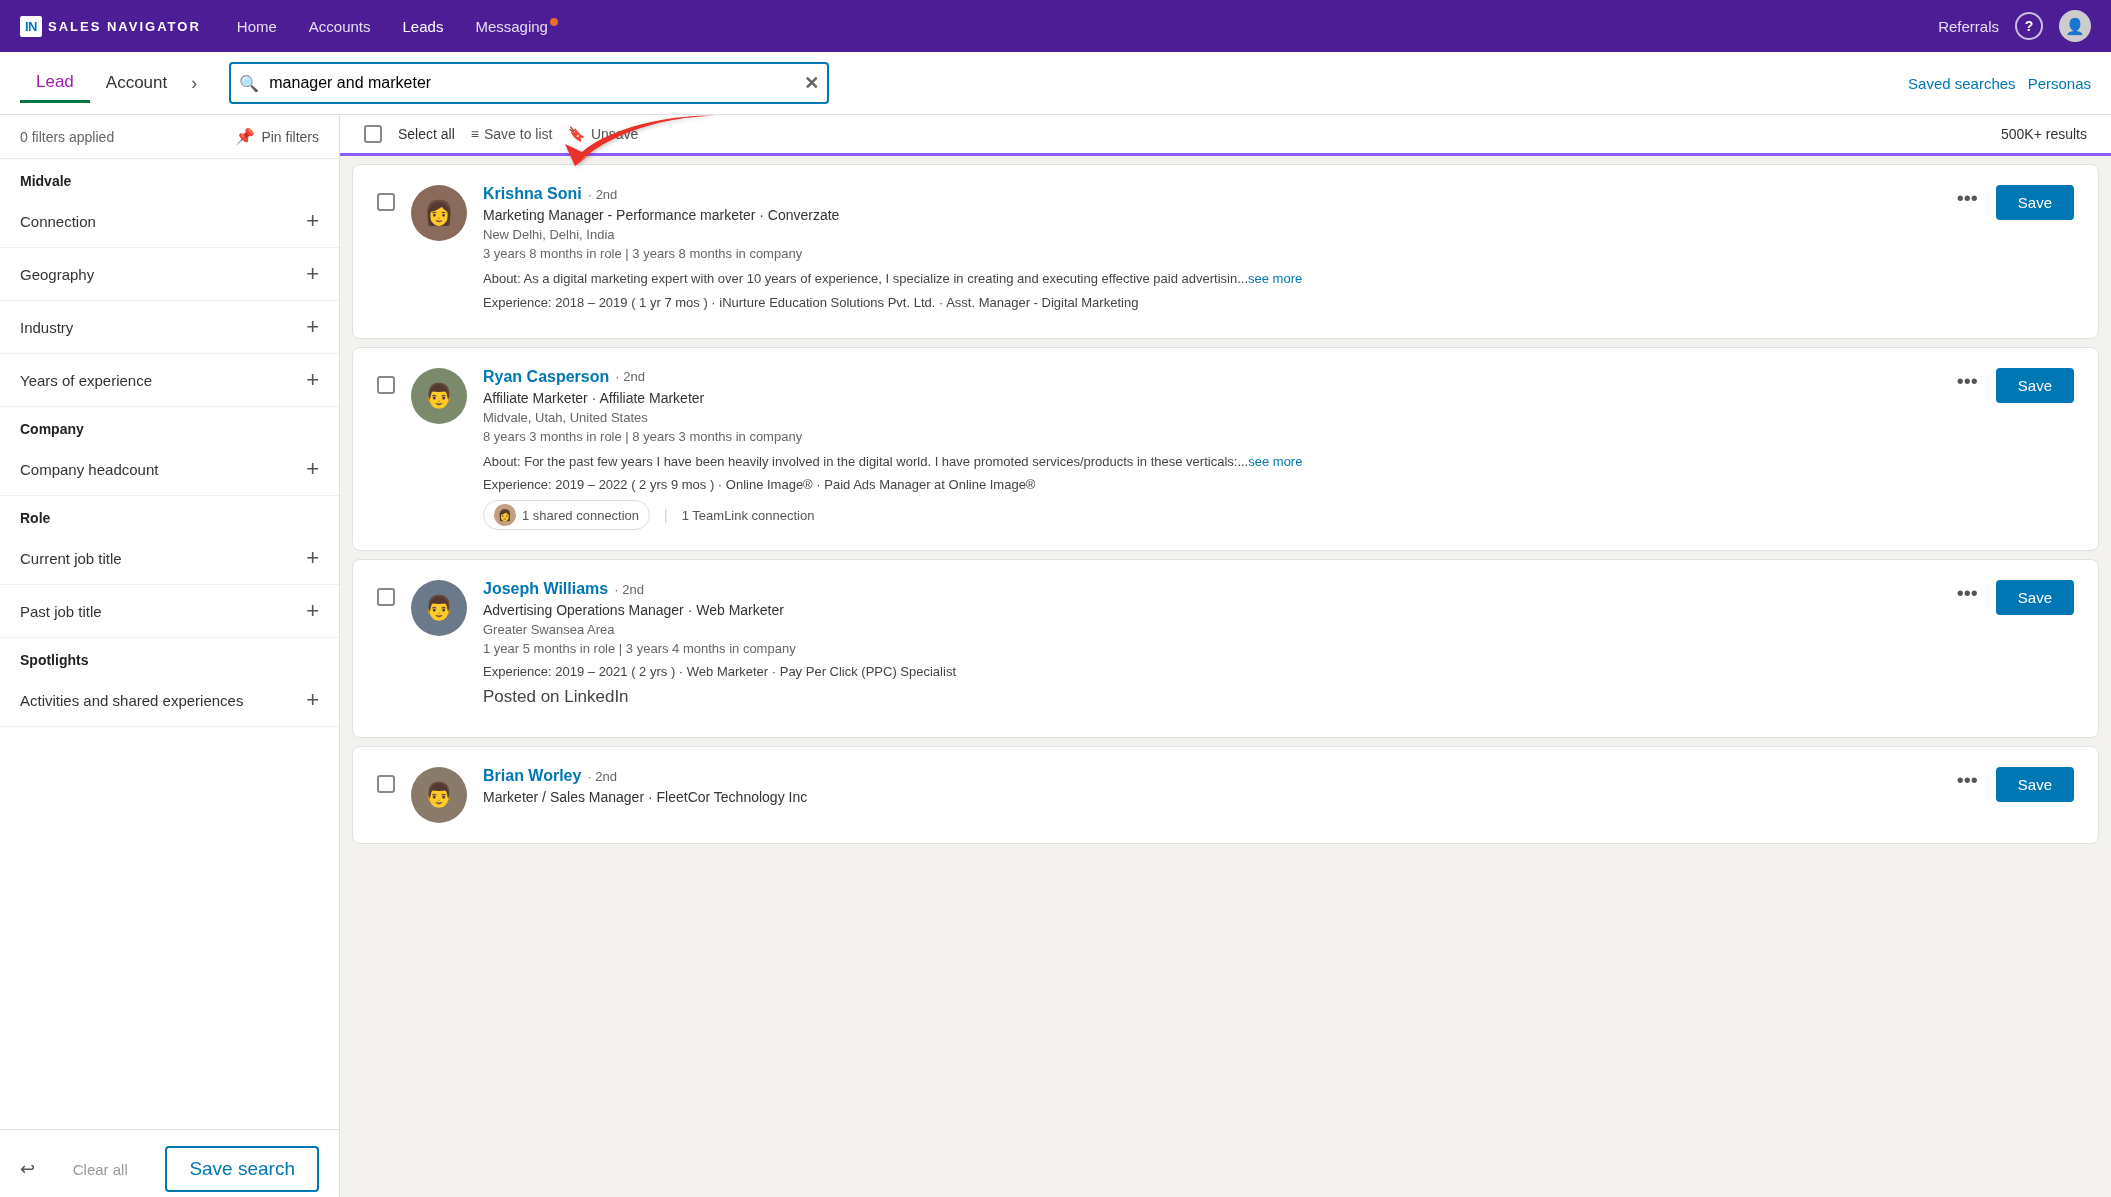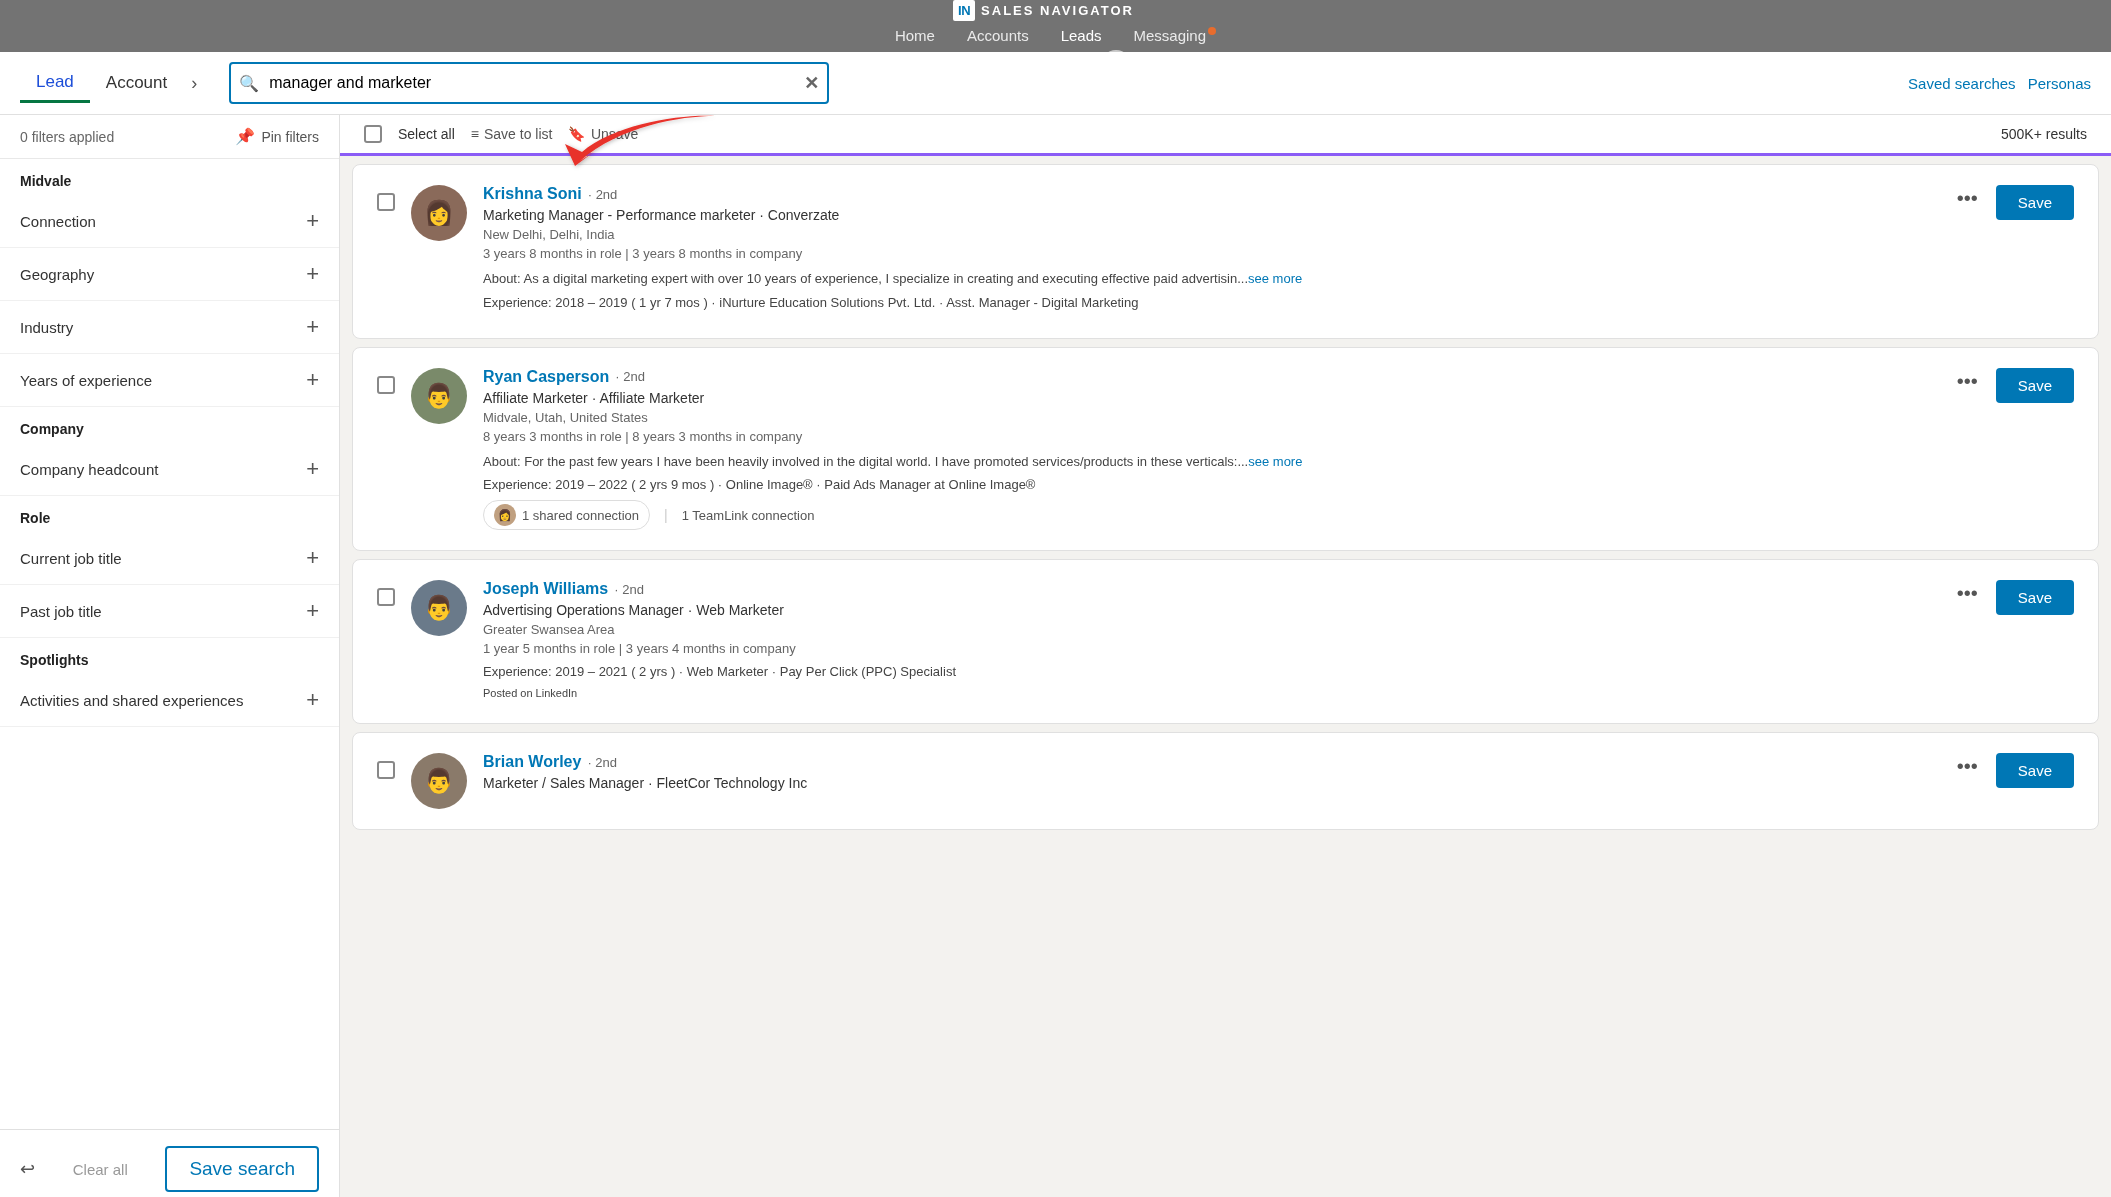--- a/index.html
+++ b/index.html
@@ -1,26 +1,25 @@
 <!DOCTYPE html>
 <html><head>
   <meta charset="utf-8">
   <style>
     * { box-sizing: border-box; margin: 0; padding: 0; }
     body { font-family: -apple-system, BlinkMacSystemFont, 'Segoe UI', Arial, sans-serif; font-size: 14px; background: #f3f2ef; }
 
     
     .top-nav {
-      background: #737373;
+      background: #4c1d95;
       height: 52px;
       display: flex;
       align-items: center;
       padding: 0 20px;
       gap: 0;
-      flex-direction: column;
     }
     .nav-logo {
       display: flex;
       align-items: center;
       margin-right: 24px;
     }
     .nav-logo-box {
       background: white;
       color: #0077b5;
       font-weight: 900;
@@ -111,21 +110,21 @@
     .tab-btn {
       font-size: 17px;
       font-weight: 500;
       padding: 8px 16px;
       border: none;
       background: none;
       cursor: pointer;
       color: #333;
     }
     .tab-btn.active {
-      color: #1d4ed8;
+      color: #a21caf;
       border-bottom: 3px solid #057642;
     }
     .tab-more {
       color: #555;
       font-size: 18px;
       cursor: pointer;
       padding: 4px 8px;
     }
     .search-input-wrap {
       flex: 1;
@@ -354,23 +353,23 @@
     .card-see-more {
       color: #0077b5;
       cursor: pointer;
     }
     .card-experience {
       font-size: 13px;
       color: #444;
       margin-bottom: 8px;
     }
     .card-posted {
-      font-size: 11px;
+      font-size: 17px;
       color: #444;
-      margin-bottom: 4px;
+      margin-bottom: 10px;
     }
     .card-connections {
       display: flex;
       align-items: center;
       gap: 14px;
       margin-top: 8px;
     }
     .connection-chip {
       display: flex;
       align-items: center;

